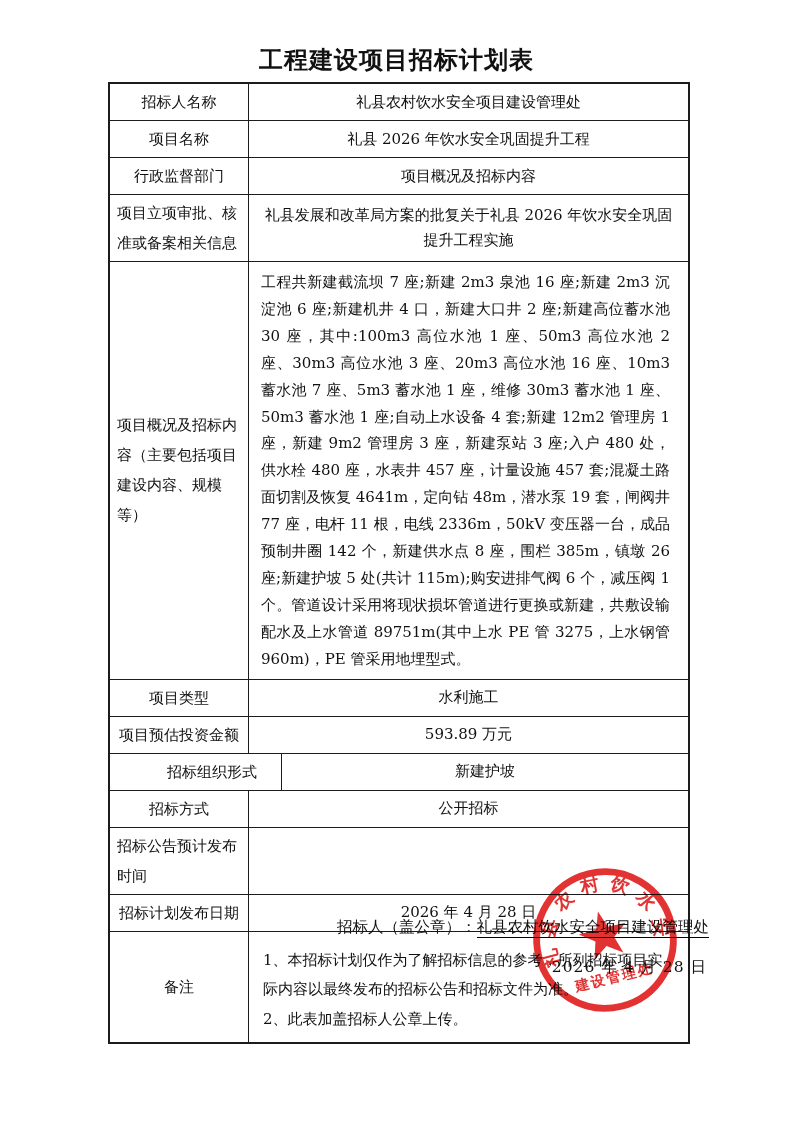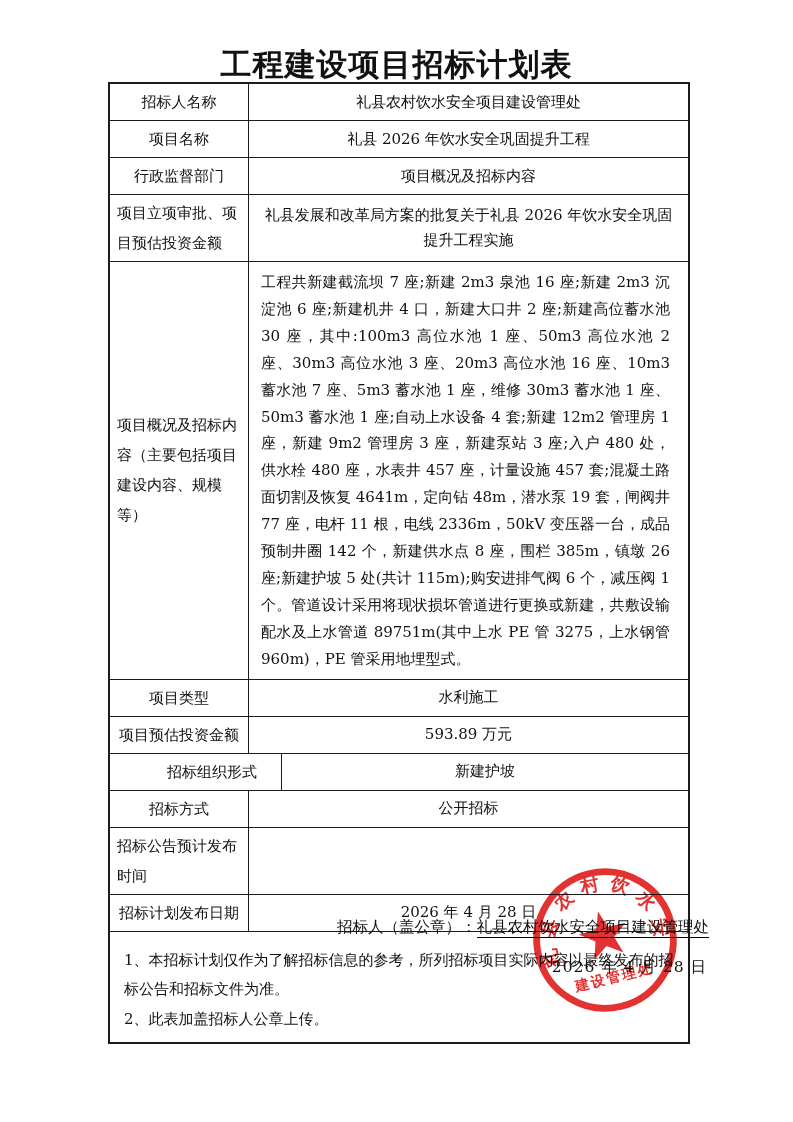--- a/index.html
+++ b/index.html
@@ -9,21 +9,21 @@
     width: 793px; height: 1122px;
     margin: 0 auto;
     background: #ffffff;
     font-family: "DejaVu Serif", "Liberation Serif", serif;
     color: #111;
     overflow: hidden;
   }
   .doc-title {
     position: absolute; top: 44px; left: 0; width: 100%;
     text-align: center;
-    font-size: 31px; font-weight: 700; letter-spacing: 1px;
+    font-size: 24px; font-weight: 700; letter-spacing: 1px;
   }
   .doc-table {
     position: absolute; left: 108px; top: 82px; width: 582px;
     border: 2px solid #1c1c1c;
     background: #fff;
   }
   .trow { display: flex; border-bottom: 1.6px solid #1c1c1c; }
   .trow:last-child { border-bottom: none; }
   .cl {
     flex: 0 0 139px; width: 139px;
@@ -104,21 +104,21 @@
       <div class="cl">项目名称</div>
       <div class="cv">礼县 2026 年饮水安全巩固提升工程</div>
     </div>
 
     <div class="trow r3">
       <div class="cl">行政监督部门</div>
       <div class="cv">项目概况及招标内容</div>
     </div>
 
     <div class="trow r4">
-      <div class="cl">项目立项审批、项目预估投资金额</div>
+      <div class="cl">项目立项审批、核准或备案相关信息</div>
       <div class="cv">礼县发展和改革局方案的批复关于礼县 2026 年饮水安全巩固提升工程实施</div>
     </div>
 
     <div class="trow r5">
       <div class="cl">项目概况及招标内容（主要包括项目建设内容、规模等）</div>
       <div class="cv block">工程共新建截流坝 7 座;新建 2m3 泉池 16 座;新建 2m3 沉淀池 6 座;新建机井 4 口，新建大口井 2 座;新建高位蓄水池 30 座，其中:100m3 高位水池 1 座、50m3 高位水池 2 座、30m3 高位水池 3 座、20m3 高位水池 16 座、10m3 蓄水池 7 座、5m3 蓄水池 1 座，维修 30m3 蓄水池 1 座、50m3 蓄水池 1 座;自动上水设备 4 套;新建 12m2 管理房 1 座，新建 9m2 管理房 3 座，新建泵站 3 座;入户 480 处，供水栓 480 座，水表井 457 座，计量设施 457 套;混凝土路面切割及恢复 4641m，定向钻 48m，潜水泵 19 套，闸阀井 77 座，电杆 11 根，电线 2336m，50kV 变压器一台，成品预制井圈 142 个，新建供水点 8 座，围栏 385m，镇墩 26 座;新建护坡 5 处(共计 115m);购安进排气阀 6 个，减压阀 1 个。管道设计采用将现状损坏管道进行更换或新建，共敷设输配水及上水管道 89751m(其中上水 PE 管 3275，上水钢管 960m)，PE 管采用地埋型式。</div>
     </div>
 
     <div class="trow r6">
       <div class="cl">项目类型</div>
@@ -143,20 +143,21 @@
     <div class="trow r10">
       <div class="cl">招标公告预计发布时间</div>
     </div>
 
     <div class="trow r11">
       <div class="cl">招标计划发布日期</div>
       <div class="cv">2026 年 4 月 28 日</div>
     </div>
 
     <div class="trow r12">
+      <div class="cl">备注</div>
       <div class="cv remarks">1、本招标计划仅作为了解招标信息的参考，所列招标项目实际内容以最终发布的招标公告和招标文件为准。
 2、此表加盖招标人公章上传。</div>
     </div>
 
   </div>
 
   <div class="signer-line"><span>招标人（盖公章）：</span><span class="signer-name">礼县农村饮水安全项目建设管理处</span></div>
 
   <div class="doc-date">2026 年 4 月 28 日</div>
 

